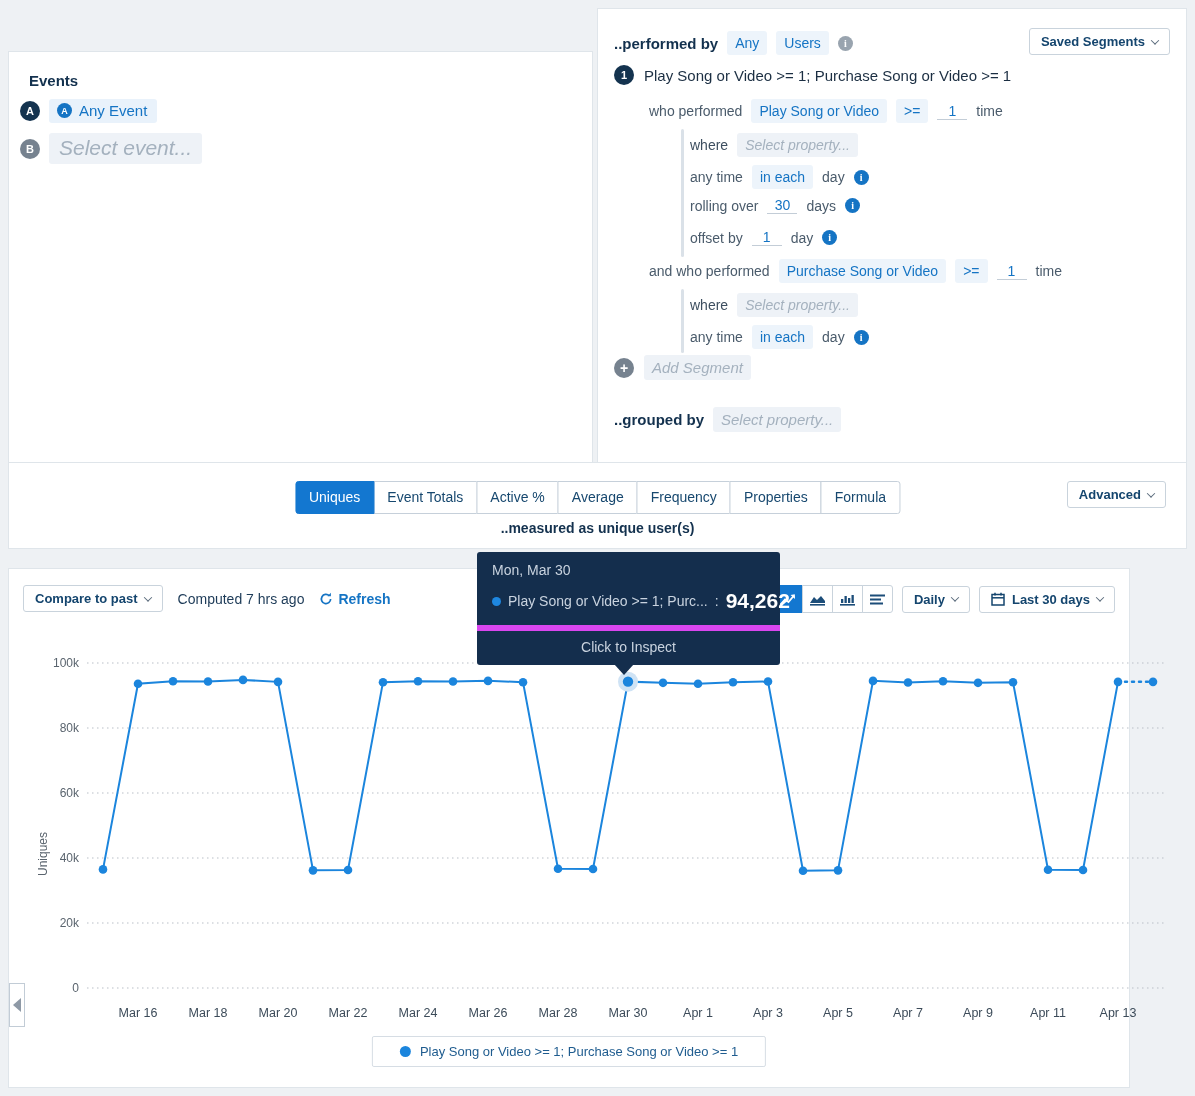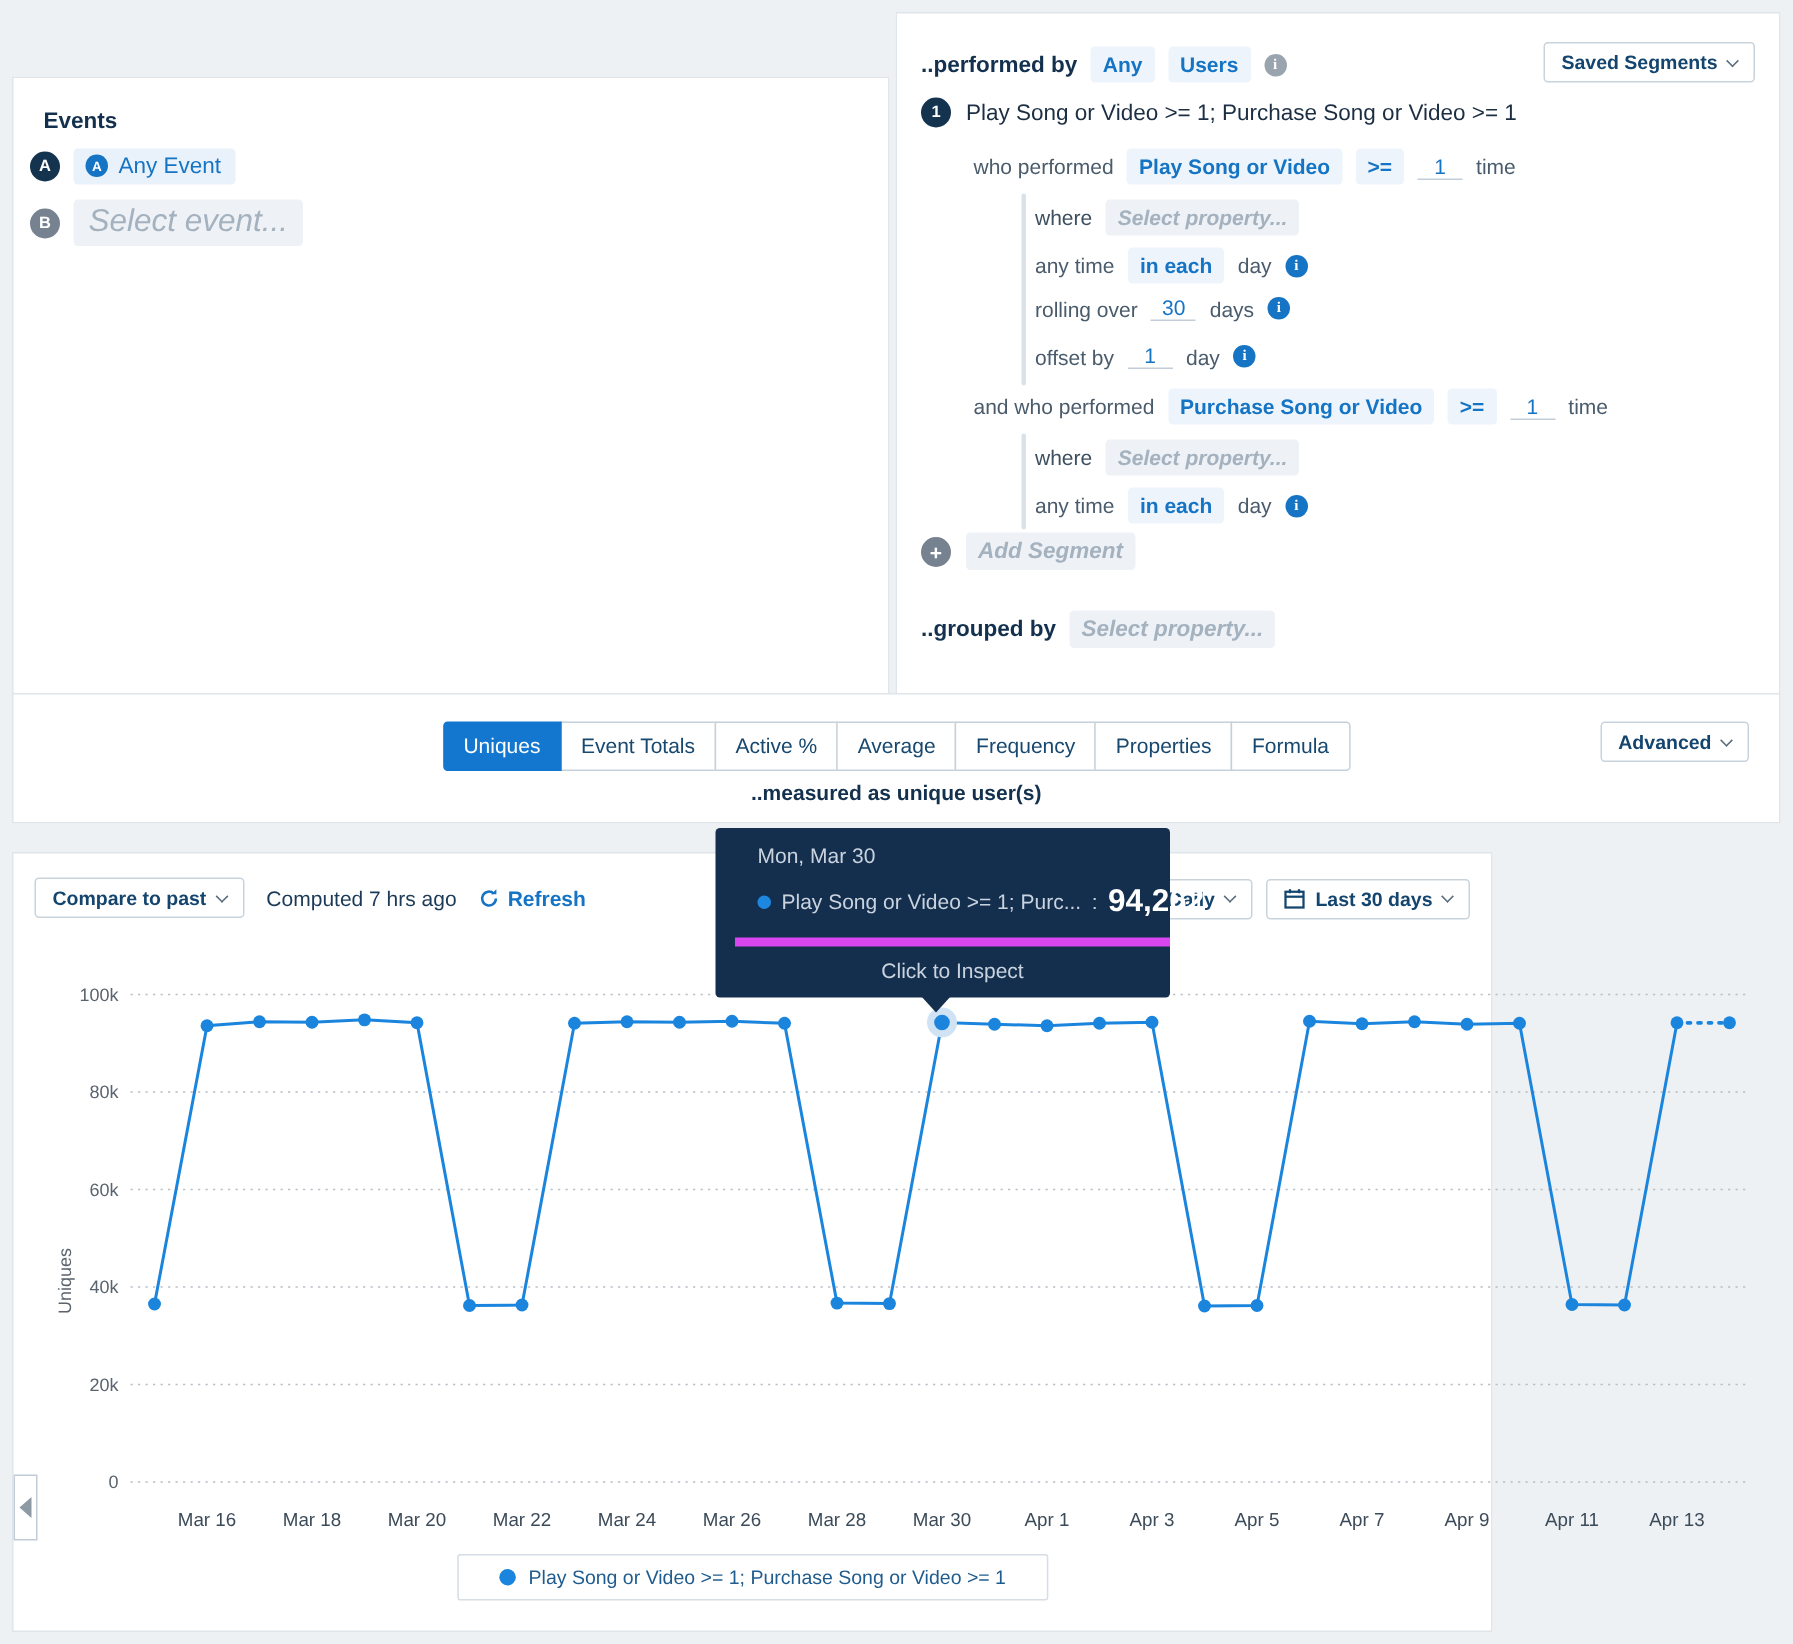--- a/index.html
+++ b/index.html
@@ -1,24 +1,24 @@
 <!DOCTYPE html>
 <html><head>
 <meta charset="utf-8">
 <style>
   * { margin:0; padding:0; box-sizing:border-box; }
   html,body { width:1195px; height:1096px; background:#eef1f4; font-family:"Liberation Sans",sans-serif; position:relative; overflow:hidden; }
   .card { position:absolute; background:#fff; border:1px solid #dfe5ea; }
   .events-card { left:8px; top:8px; width:585px; height:438px;margin-top:43px; }
   .segment-card { left:597px; top:8px; width:590px; height:518px; }
   .metrics-card { left:8px; top:462px; width:1179px; height:87px; }
-  .chart-card { left:8px; top:568px; width:987px; height:520px; }
+  .chart-card { left:8px; top:568px; width:1122px; height:520px; }
 
   .bold-label { font-weight:bold; color:#13314e; font-size:15px; }
-  .pill { background:#edf4fb; color:#1574c4; font-size:14px; padding:4px 8px; border-radius:3px; white-space:nowrap; cursor:pointer;font-weight:bold; }
+  .pill { background:#edf4fb; color:#1574c4; font-size:14px; padding:4px 8px; border-radius:3px; white-space:nowrap; cursor:pointer; }
   .pill.placeholder { background:#eef2f7; color:#a4b1be; font-style:italic; }
   .clause-text { color:#4a5b6b; font-size:14px; white-space:nowrap; }
   .num-input { width:30px; border:none; border-bottom:1px solid #c3cdd7; color:#1574c4; font-size:14px; text-align:center; background:transparent; font-family:"Liberation Sans",sans-serif; }
   .badge { width:20px; height:20px; border-radius:50%; color:#fff; font-size:11px; font-weight:bold; display:flex; align-items:center; justify-content:center; flex:0 0 auto; }
   .badge.navy { background:#14334f; }
   .badge.gray { background:#76828f; }
   .info-icon { width:15px; height:15px; border-radius:50%; color:#fff; font-size:10px; font-weight:bold; display:inline-flex; align-items:center; justify-content:center; font-family:"Liberation Serif",serif; }
   .info-gray { background:#99a4af; }
   .info-blue { background:#1574c4; }
   .row-flex { display:flex; align-items:center; gap:9px; position:absolute; }
@@ -44,21 +44,21 @@
   svg text { font-family:"Liberation Sans",sans-serif; }
   .gridline { stroke:#b9bfc7; stroke-width:1; stroke-dasharray:1.5,3.5; }
   .ytick { font-size:12px; fill:#5a646e; text-anchor:end; }
   .xtick { font-size:12.5px; fill:#3c4b59; text-anchor:middle; }
   .ylabel { font-size:12px; fill:#5a646e; }
 
   .legend { position:absolute; left:50%; transform:translateX(-50%); top:467px; height:31px; display:flex; align-items:center; gap:9px; padding:0 27px; background:#fff; border:1px solid #d6dde4; border-radius:2px; }
   .legend-dot { width:11px; height:11px; border-radius:50%; background:#1b85dd; }
   .legend-text { color:#1f5c8f; font-size:13px; white-space:nowrap; }
 
-  .tooltip { position:absolute; left:477px; top:552px; width:303px; background:#142e4d; border-radius:3px; z-index:20; color:#c9d3df;padding-left:13px; }
+  .tooltip { position:absolute; left:477px; top:552px; width:303px; background:#142e4d; border-radius:3px; z-index:20; color:#c9d3df; }
   .tooltip-body { padding:10px 15px 12px 15px; }
   .tooltip-title { font-size:14px; margin-bottom:11px; }
   .tooltip-row { display:flex; align-items:center; gap:7px; font-size:14px; white-space:nowrap; }
   .tooltip-dot { width:9px; height:9px; border-radius:50%; background:#1e87e0; flex:0 0 auto; }
   .tooltip-value { font-weight:bold; color:#fff; font-size:21px; }
   .tooltip-footer { border-top:6px solid #d946ef; text-align:center; padding:8px 0 10px 0; font-size:14px; cursor:pointer; }
   .tooltip-caret { position:absolute; left:137px; bottom:-10px; width:0; height:0; border-left:10px solid transparent; border-right:10px solid transparent; border-top:11px solid #142e4d; }
 
   .collapse-handle { position:absolute; left:9px; top:983px; width:16px; height:44px; background:#fff; border:1px solid #c2ccd6; display:flex; align-items:center; justify-content:center; cursor:pointer; z-index:5; }
   .collapse-tri { width:0; height:0; border-top:7px solid transparent; border-bottom:7px solid transparent; border-right:8px solid #8e99a6; }

